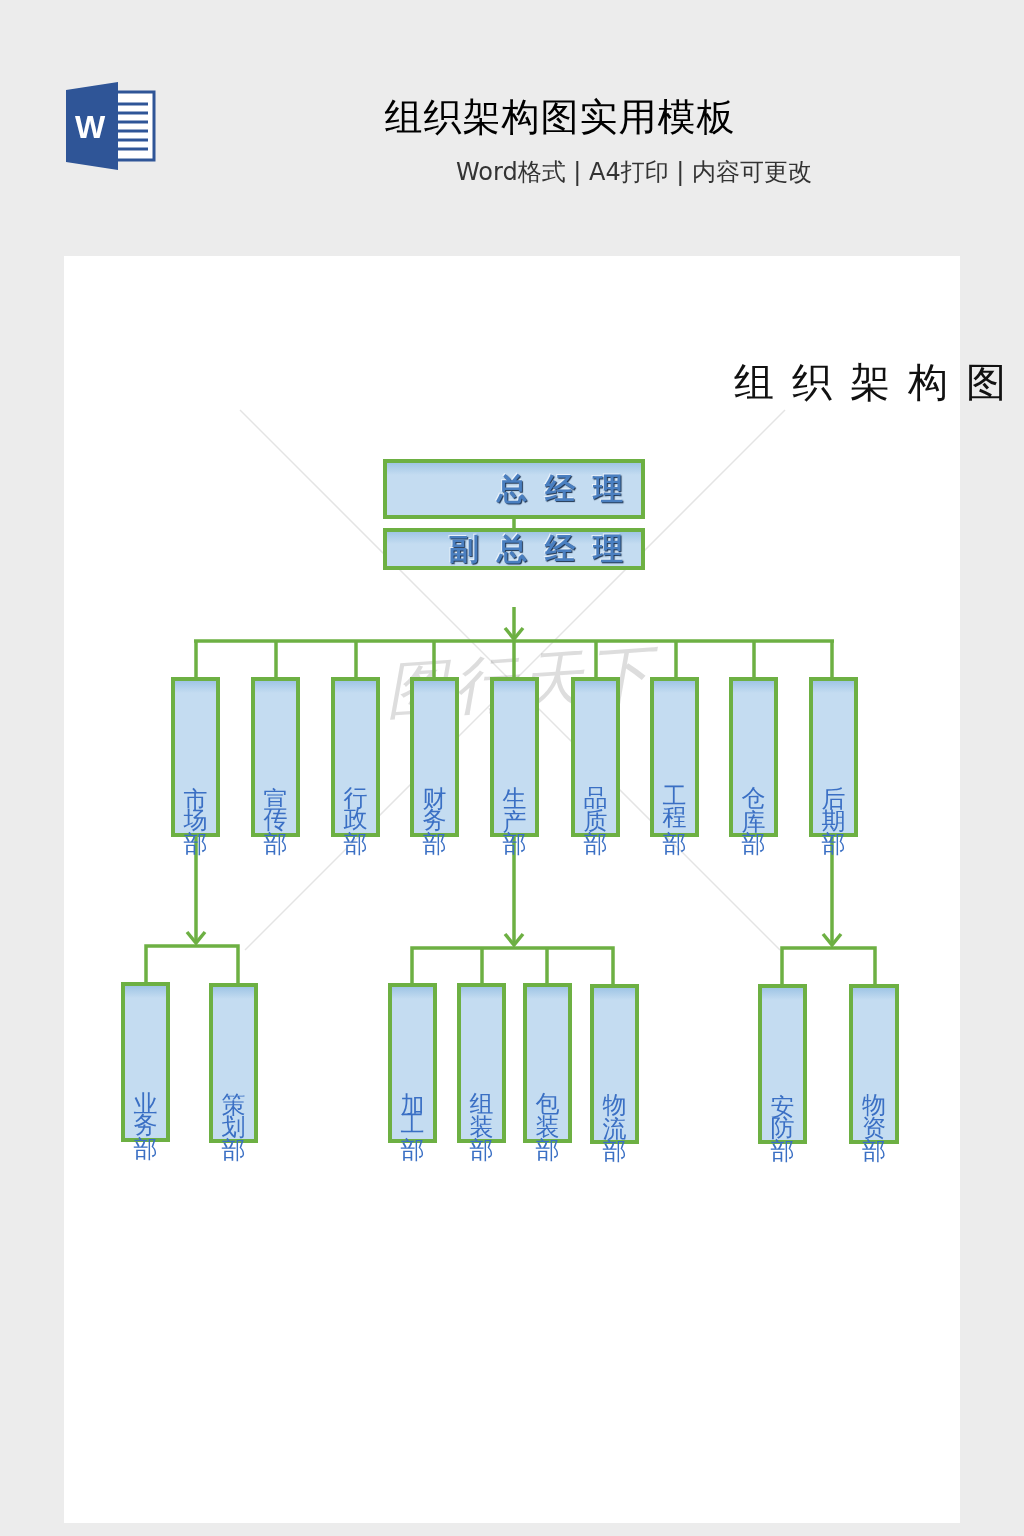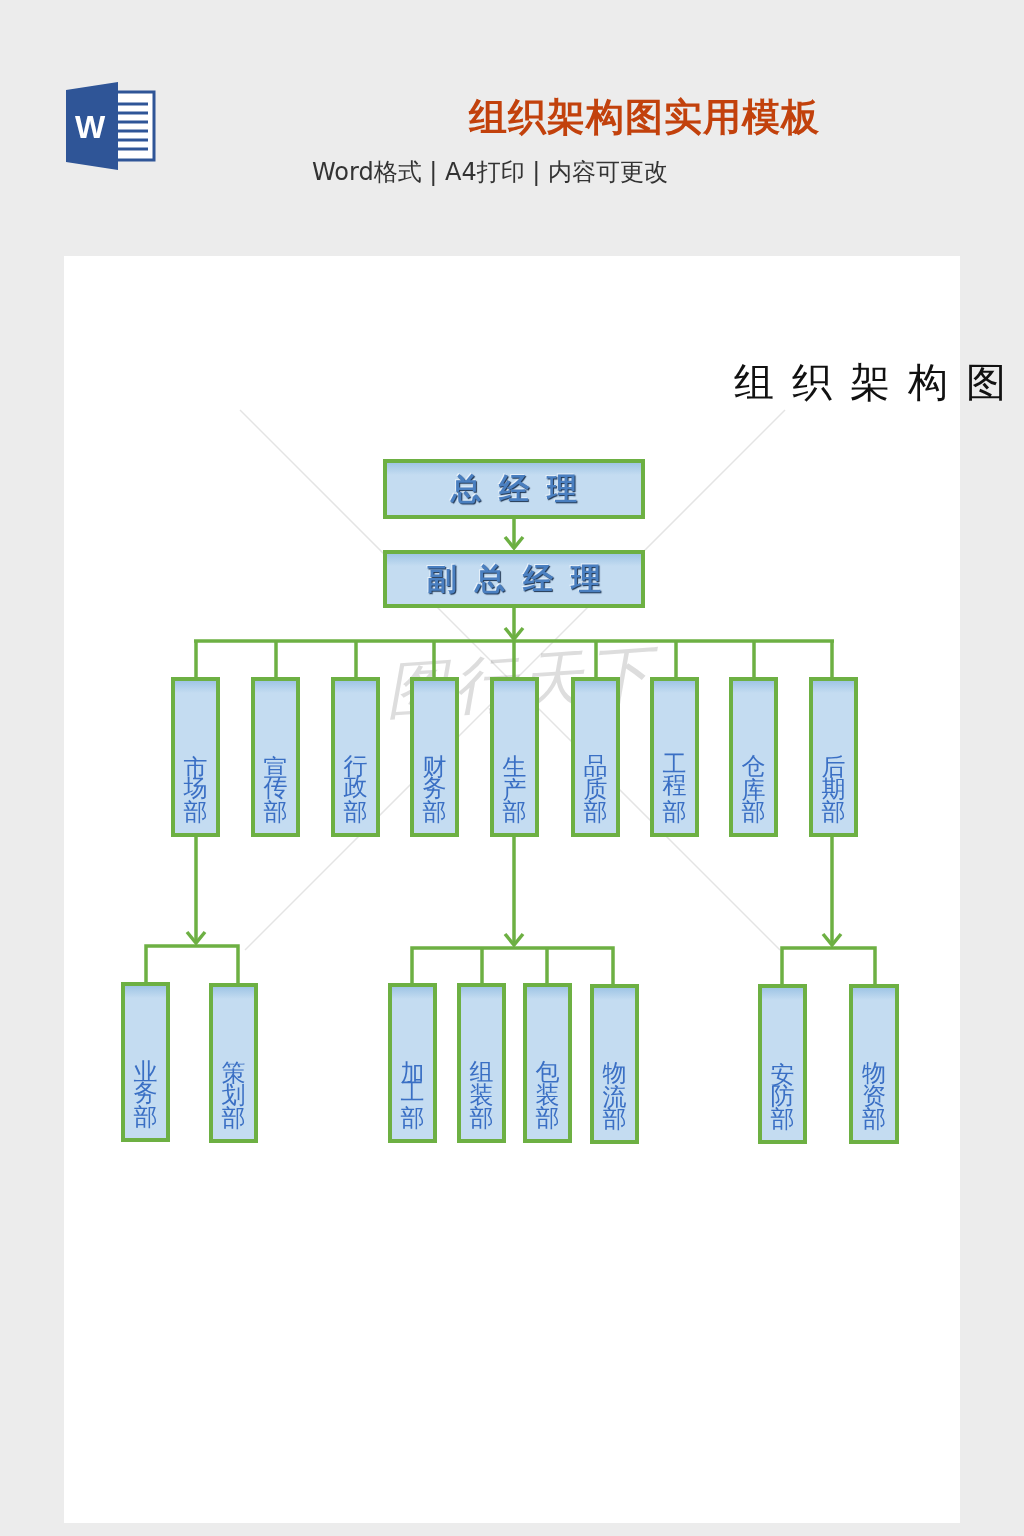--- a/index.html
+++ b/index.html
@@ -1,25 +1,25 @@
 <!DOCTYPE html>
 <html><head>
 <meta charset="utf-8">
 <style>
   html,body{margin:0;padding:0;}
   body{width:1024px;height:1536px;background:#ececec;position:relative;overflow:hidden;font-family:"DejaVu Sans",sans-serif;}
   .word-icon{position:absolute;left:66px;top:82px;width:90px;height:88px;}
-  .header-title{position:absolute;left:300px;width:520px;top:92px;text-align:right;font-size:38px;font-weight:bold;color:#c2410c;letter-spacing:1px;}
-  .header-sub{position:absolute;left:312px;width:520px;top:156px;text-align:left;font-size:24px;color:#333;}
+  .header-title{position:absolute;left:300px;width:520px;top:92px;text-align:center;font-size:38px;font-weight:normal;color:#000000;letter-spacing:1px;}
+  .header-sub{position:absolute;left:292px;width:520px;top:156px;text-align:right;font-size:24px;color:#333;}
   .page{position:absolute;left:64px;top:256px;width:896px;height:1267px;background:#fff;}
   .doc-title{position:absolute;left:0;width:100%;top:355px;text-align:right;font-family:"DejaVu Serif",serif;font-size:40px;color:#111;letter-spacing:18px;text-indent:18px;}
   .wm-lines{position:absolute;left:0;top:0;width:1024px;height:1536px;pointer-events:none;}
   .watermark{position:absolute;left:385px;top:640px;font-family:"DejaVu Serif",serif;font-size:62px;color:rgba(120,120,120,0.25);font-style:italic;letter-spacing:6px;transform:rotate(-4deg);pointer-events:none;}
   .connectors{position:absolute;left:0;top:0;width:1024px;height:1536px;}
-  .box{position:absolute;box-sizing:border-box;border:4px solid #6db043;background:linear-gradient(#9fc5e5 0,#c4dcf1 12px,#c4dcf1 100%);display:flex;align-items:center;justify-content:center;}
+  .box{position:absolute;box-sizing:border-box;border:4px solid #6db043;background:linear-gradient(#9fc5e5 0,#c4dcf1 12px,#c4dcf1 100%);display:flex;align-items:center;justify-content:flex-end;}
   .box-h{font-size:30px;font-weight:bold;color:#4a7fc0;letter-spacing:18px;text-indent:18px;text-shadow:1px 1px 1px #1d3350, -1px -1px 0 #e8f1fa;}
   .box-v{writing-mode:vertical-rl;font-size:24px;color:#3a6fc4;letter-spacing:22px;padding-top:22px;}
 </style>
 </head>
 <body>
 
 <svg class="word-icon" viewBox="0 0 90 88">
   <rect x="44" y="10" width="44" height="68" fill="#fff" stroke="#2f5597" stroke-width="3"></rect>
   <g stroke="#2f5597" stroke-width="3">
     <line x1="52" y1="22" x2="82" y2="22"></line>
@@ -83,21 +83,21 @@
 
     <line x1="832" y1="836" x2="832" y2="945"></line>
     <polyline points="823,934 832,945 841,934"></polyline>
     <polyline points="782,985 782,948 875,948 875,985"></polyline>
   </g>
 </svg>
 
 <div class="box box-h" style="left:383px;top:459px;width:262px;height:60px;">
   <span>总经理</span>
 </div>
-<div class="box box-h" style="left:383px;top:550px;width:262px;height:58px;">
+<div class="box box-h" style="left:383px;top:528px;width:262px;height:42px;">
   <span>副总经理</span>
 </div>
 
 <div class="box box-v" style="left:171px;top:677px;width:49px;height:160px;">
     <span>市场部</span>
   </div>
 <div class="box box-v" style="left:251px;top:677px;width:49px;height:160px;">
     <span>宣传部</span>
   </div>
 <div class="box box-v" style="left:331px;top:677px;width:49px;height:160px;">

